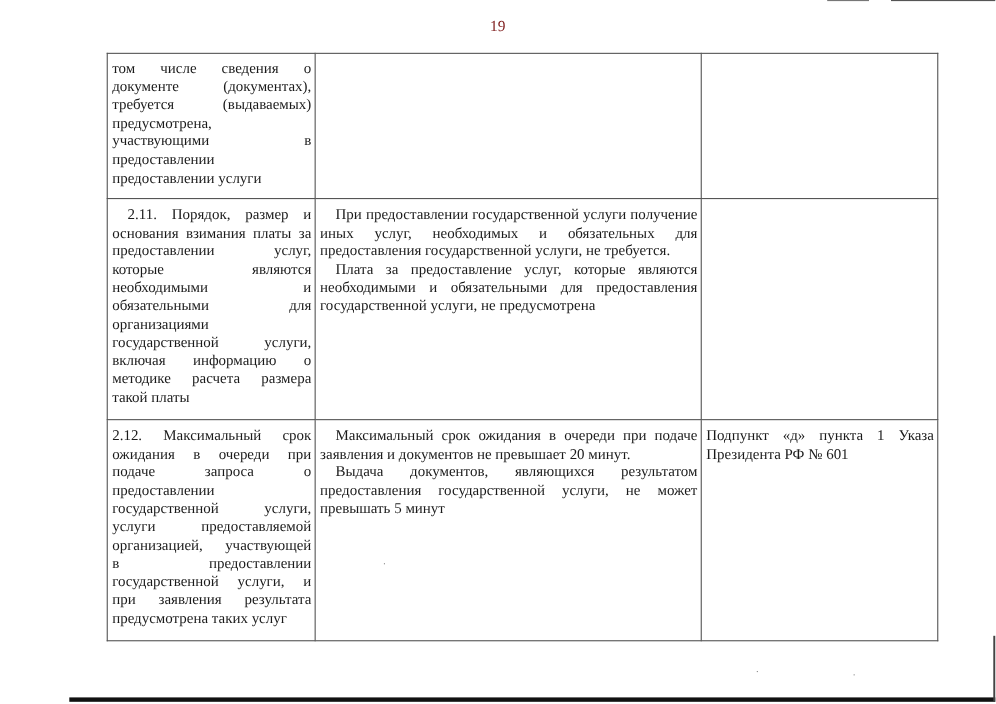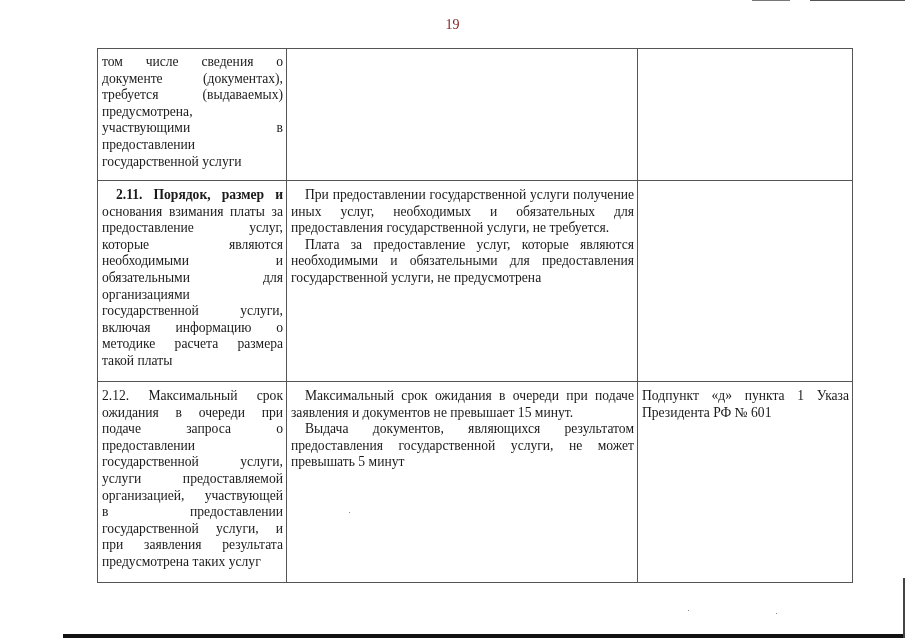--- a/index.html
+++ b/index.html
@@ -113,33 +113,33 @@
 
     <tr class="row-1">
       <td style="padding-top:5px;">
         <div class="cell-text justified-lines">
           <span>том числе сведения о</span>
           <span>документе (документах),</span>
           <span>требуется (выдаваемых)</span>
           <span class="last">предусмотрена,</span>
           <span>участвующими в</span>
           <span class="last">предоставлении</span>
-          <span class="last">государственной услуги</span>
+          <span class="last">предоставлении услуги</span>
         </div>
       </td>
       <td></td>
       <td></td>
     </tr>
 
     <tr class="row-2">
       <td>
         <div class="cell-text justified-lines">
-          <span style="padding-left:14px;font-weight:bold;">2.11. Порядок, размер и</span>
+          <span style="padding-left:14px;">2.11. Порядок, размер и</span>
           <span>основания взимания платы за</span>
-          <span>предоставление услуг,</span>
+          <span>предоставлении услуг,</span>
           <span>которые являются</span>
           <span>необходимыми и</span>
           <span>обязательными для</span>
           <span class="last">организациями</span>
           <span>государственной услуги,</span>
           <span>включая информацию о</span>
           <span>методике расчета размера</span>
           <span class="last">такой платы</span>
         </div>
       </td>
@@ -160,21 +160,21 @@
           <span>государственной услуги,</span>
           <span>услуги предоставляемой</span>
           <span>организацией, участвующей</span>
           <span>в предоставлении</span>
           <span>государственной услуги, и</span>
           <span>при заявления результата</span>
           <span class="last">предусмотрена таких услуг</span>
         </div>
       </td>
       <td>
-        <span class="para">Максимальный срок ожидания в очереди при подаче заявления и документов не превышает 15 минут.</span>
+        <span class="para">Максимальный срок ожидания в очереди при подаче заявления и документов не превышает 20 минут.</span>
         <span class="para">Выдача документов, являющихся результатом предоставления государственной услуги, не может превышать 5 минут</span>
       </td>
       <td>
         <span class="para noindent">Подпункт «д» пункта 1 Указа Президента РФ № 601</span>
       </td>
     </tr>
   </tbody>
 </table>
 
 <div class="speck" style="left:688px;top:610px;"></div>

